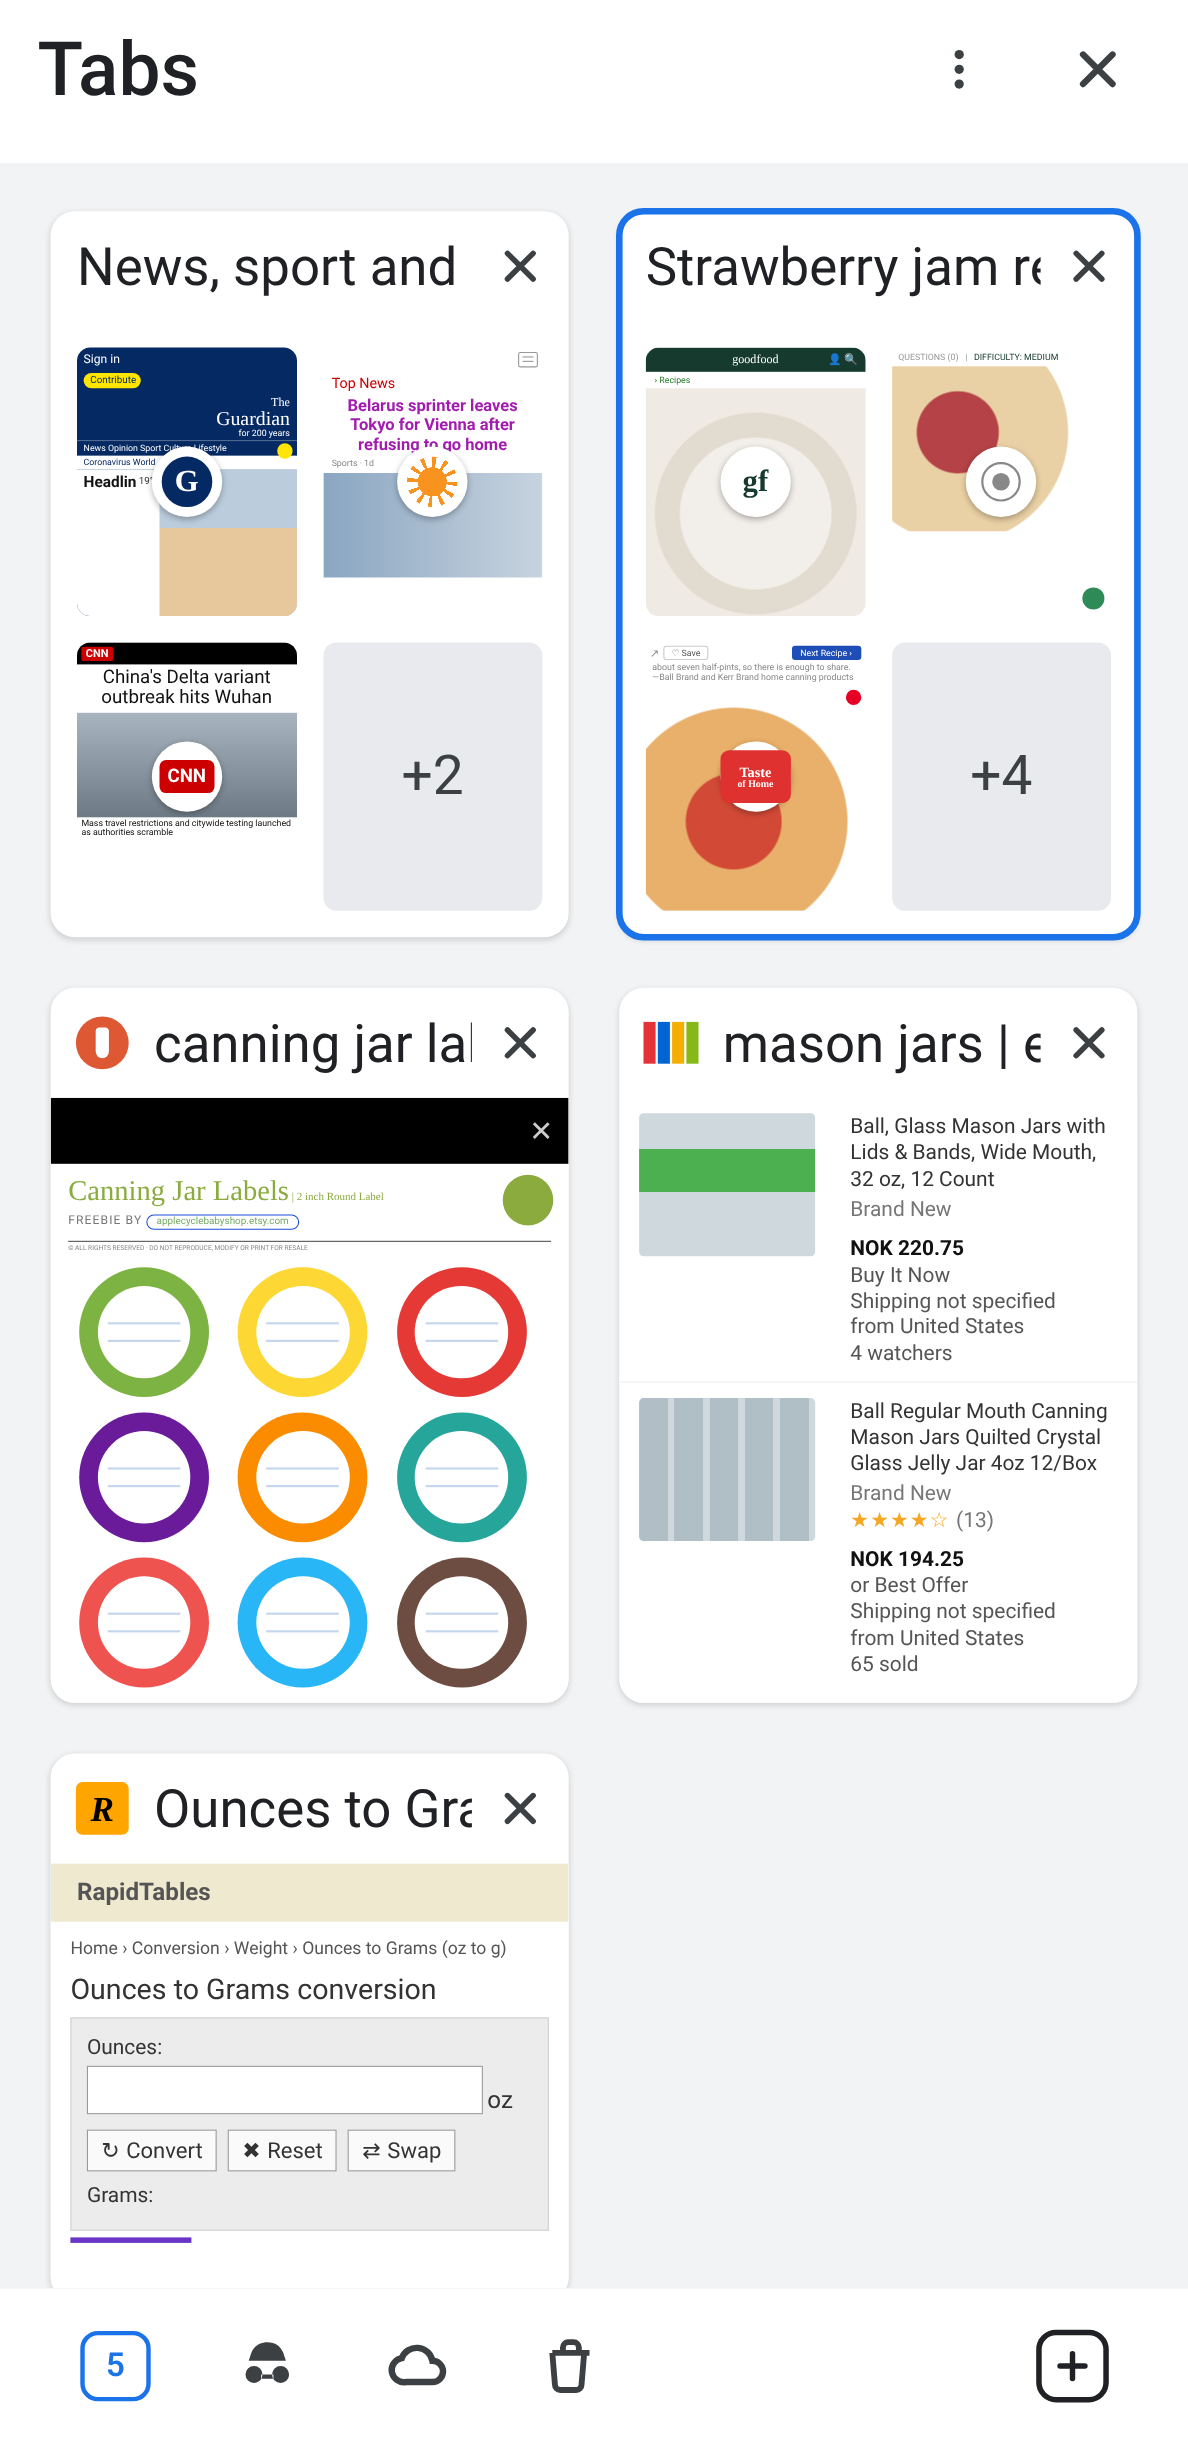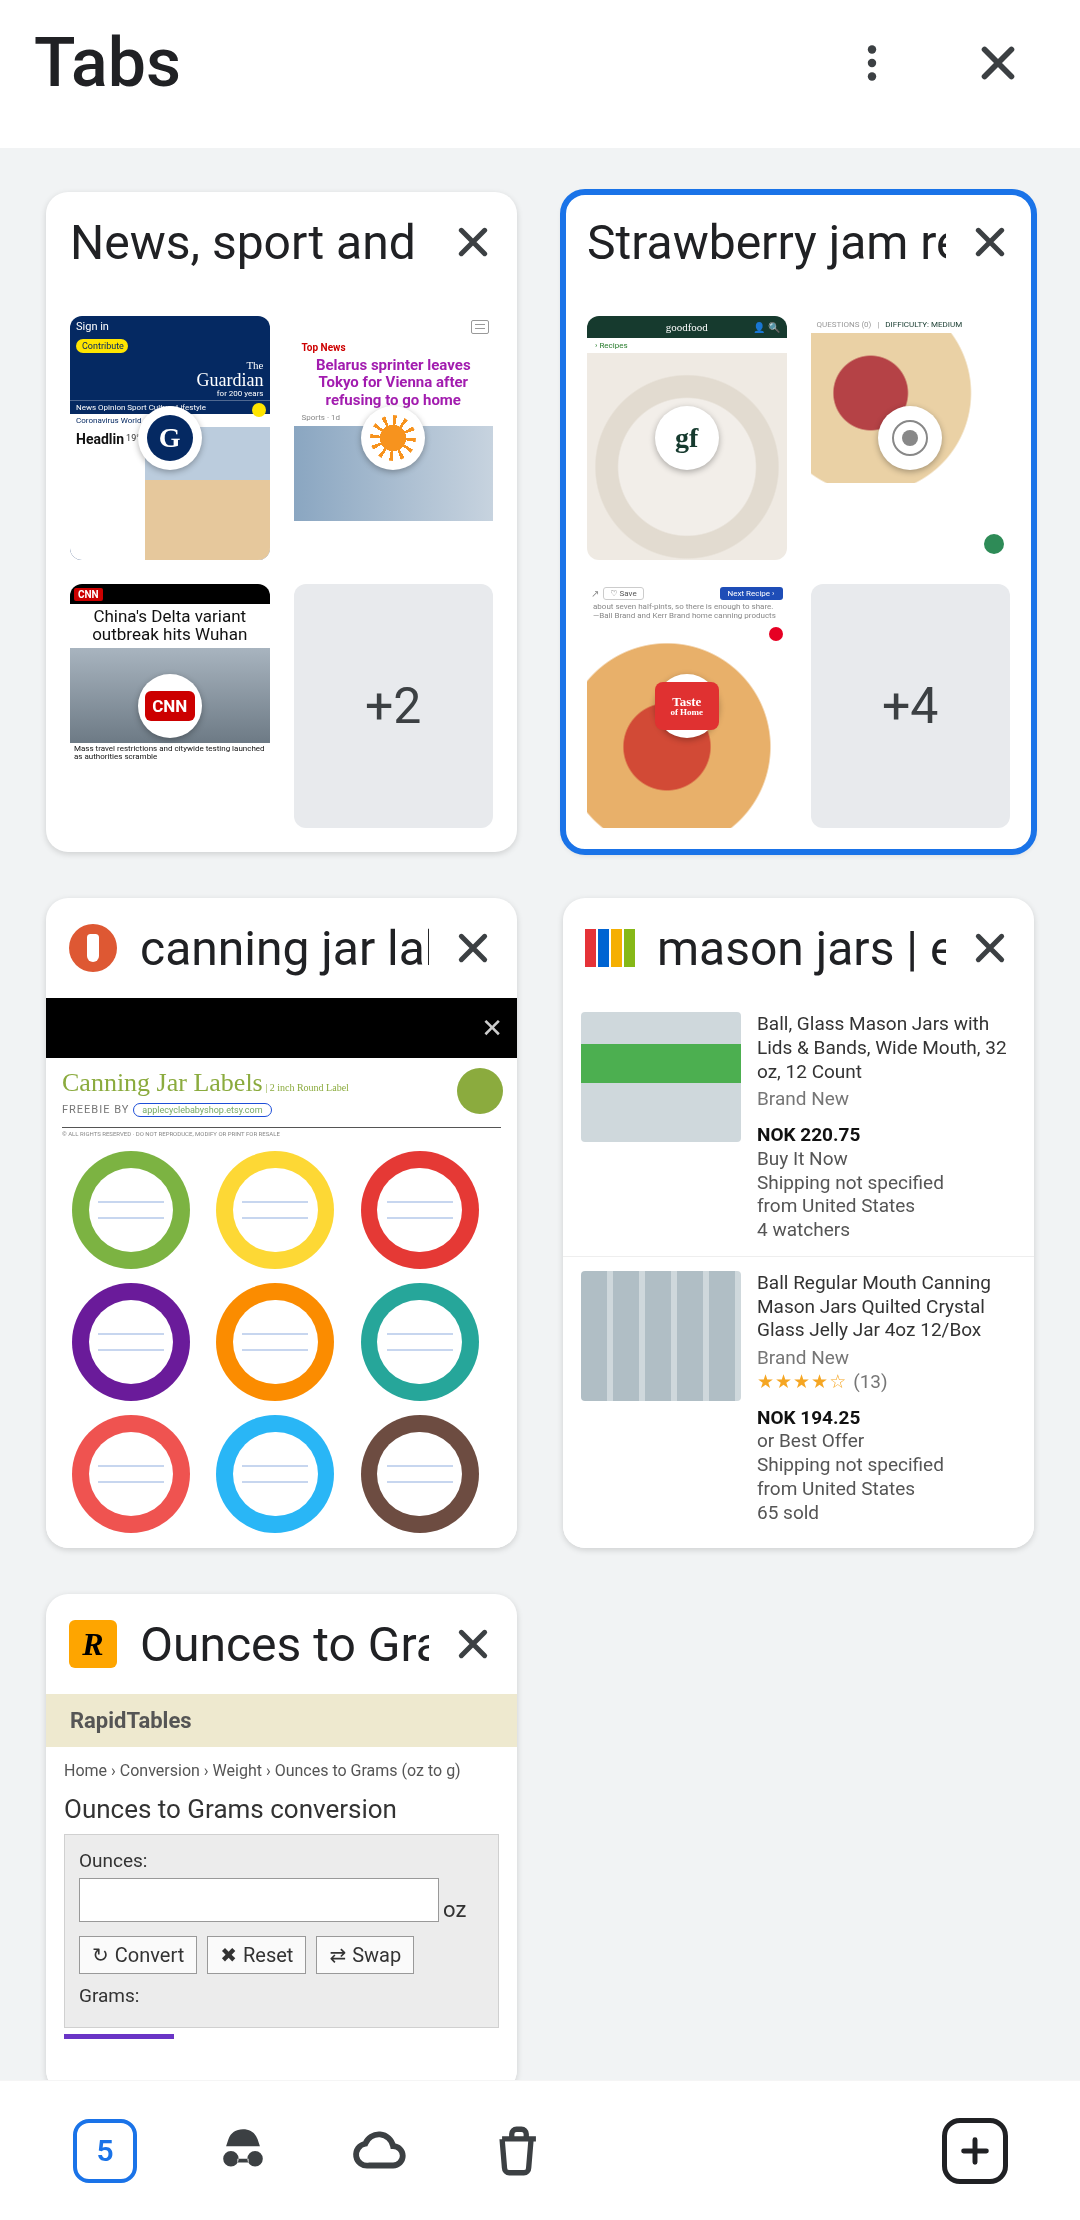--- a/index.html
+++ b/index.html
@@ -47,21 +47,21 @@
   .mini-guardian .g-headline{font-weight:700;font-size:14px;padding:4px 2px 0 6px;color:#121212;}
   .mini-guardian .g-temp {font-size:9px;color:#333; padding-top:6px;}
   .mini-guardian .g-photo{flex:1;background:linear-gradient(#bcd 0 40%,#e6c89c 40% 100%);}
 
   
   .mini-sky { background:#fff; }
   .mini-sky .s-bar{display:flex;justify-content:flex-end;padding:4px;}
   .mini-sky .s-menu{width:18px;height:14px;border:1px solid #999;border-radius:2px;position:relative;}
   .mini-sky .s-menu::before,.mini-sky .s-menu::after{content:"";position:absolute;left:3px;right:3px;height:1px;background:#999;}
   .mini-sky .s-menu::before{top:3px;} .mini-sky .s-menu::after{top:7px;}
-  .mini-sky .s-top{font-size:10px;font-weight:700;color:#cd0000;padding:4px 8px;}
+  .mini-sky .s-top{font-size:13px;font-weight:400;color:#cd0000;padding:4px 8px;}
   .mini-sky .s-hl {font-size:15px;font-weight:700;line-height:1.15;padding:0 8px 4px;color:#a21caf;text-align:center;}
   .mini-sky .s-meta{font-size:8px;color:#888;padding:0 8px 4px;}
   .mini-sky .s-photo{height:95px;background:linear-gradient(90deg,#8aa6c1,#c7d3df);}
 
   
   .mini-cnn { background:#fff; }
   .mini-cnn .c-bar {height:20px;background:#000;display:flex;align-items:center;padding:0 4px;}
   .mini-cnn .c-logo{background:#cc0000;color:#fff;font-weight:700;font-size:10px;padding:1px 4px;border-radius:2px;}
   .mini-cnn .c-hl  {font-size:17px;line-height:1.05;text-align:center;padding:4px 6px;color:#111;}
   .mini-cnn .c-photo{height:95px;background:linear-gradient(#a8b4bf,#6d7a85);}
@@ -105,21 +105,21 @@
   .labels-body .lb-pill{display:inline-block;font-size:9px;color:#7a6;border:1px solid #1d4ed8;border-radius:10px;padding:1px 8px;margin-left:4px;}
   .labels-body .lb-badge{position:absolute;right:14px;top:10px;width:46px;height:46px;border-radius:50%;background:#8bab3e;}
   .labels-body .lb-fine{border-top:1px solid #555;margin:4px 16px 0;padding-top:2px;font-size:6px;color:#888;}
   .labels-body .lb-grid{display:grid;grid-template-columns:repeat(3,1fr);gap:14px;padding:14px 26px;}
   .labels-body .lb-dot{width:118px;height:118px;border-radius:50%;position:relative;}
   .labels-body .lb-dot::after{content:"";position:absolute;inset:14%;border-radius:50%;background:#fff;}
   .labels-body .lb-dot::before{content:"";position:absolute;left:22%;right:22%;top:42%;bottom:42%;border-top:2px solid #c7d6ef;border-bottom:2px solid #c7d6ef;z-index:1;}
 
   
   .ebay-body { background:#fff; font-size:19px; }
-  .ebay-item{display:flex;gap:16px;padding:14px 18px;border-top:1px solid #eee;}
+  .ebay-item{display:flex;gap:32px;padding:14px 18px;border-top:1px solid #eee;}
   .ebay-item:first-child{border-top:none;}
   .ebay-thumb{width:160px;height:130px;background:#eceff1;flex:none;border-radius:4px;}
   .ebay-thumb.jars{background:linear-gradient(#cfd8dc 0 25%, #4caf50 25% 55%, #cfd8dc 55% 100%);}
   .ebay-thumb.jelly{background:repeating-linear-gradient(90deg,#b0bec5 0 26px,#cfd8dc 26px 32px);}
   .ebay-info{flex:1;color:#555;line-height:1.25;}
   .ebay-title{color:#333;}
   .ebay-cond{color:#767676;margin-top:4px;}
   .ebay-price{color:#111;font-weight:700;margin-top:12px;}
   .ebay-stars{color:#f5a623;letter-spacing:1px;}
   .ebay-count{color:#767676;margin-left:6px;}

